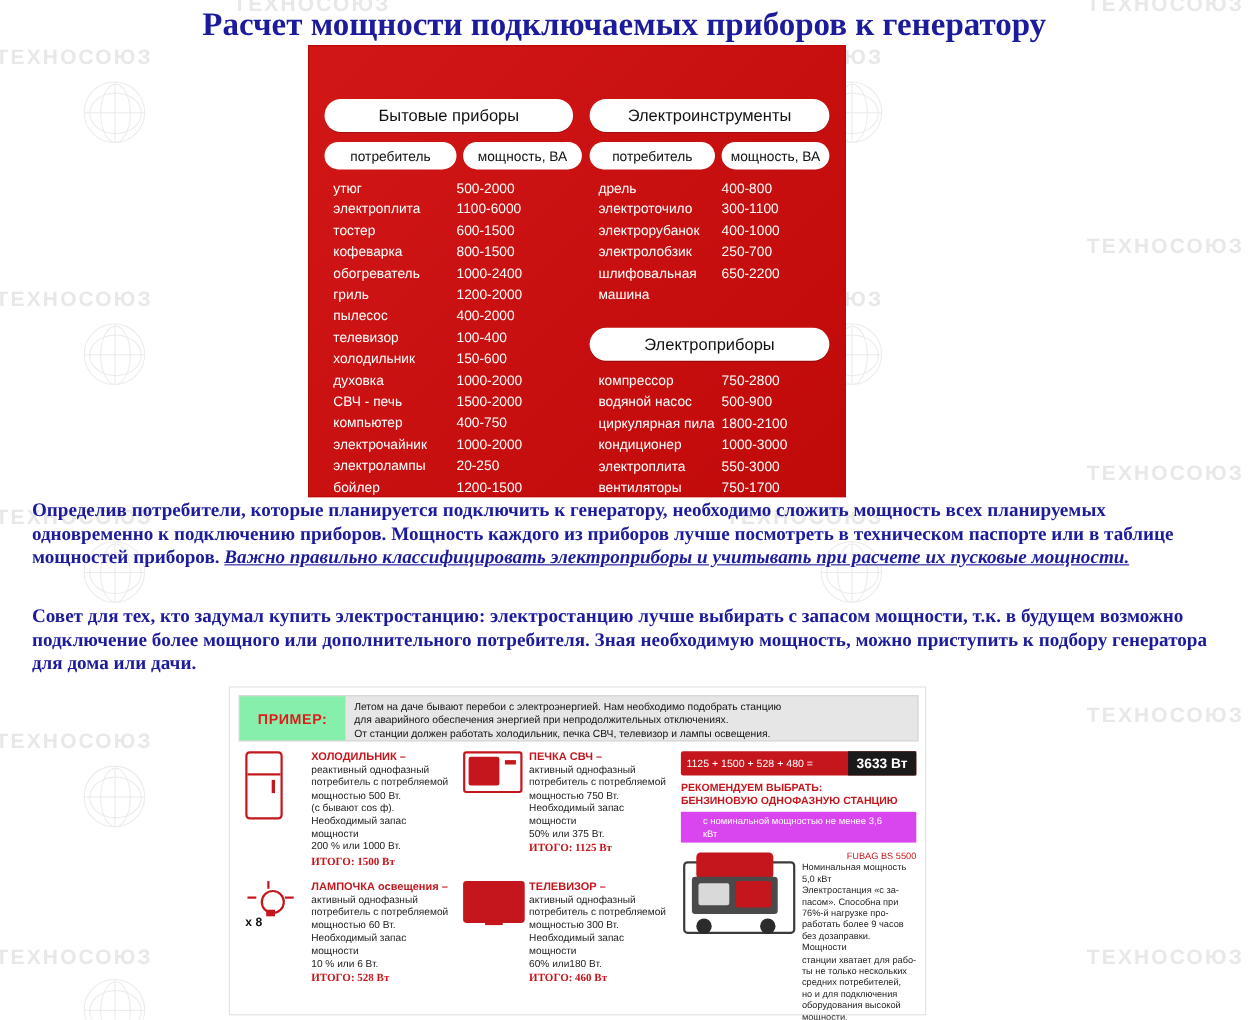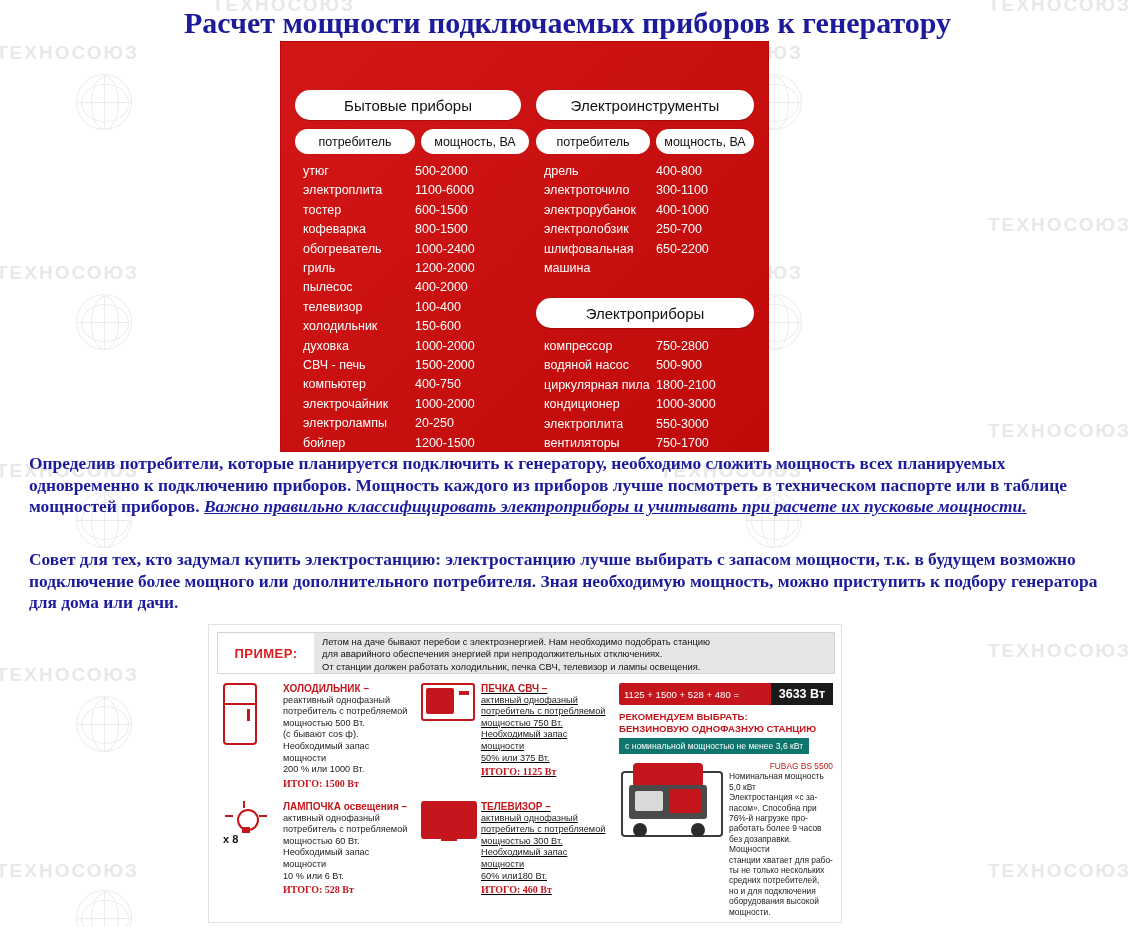--- a/index.html
+++ b/index.html
@@ -86,30 +86,30 @@
   .p2{top:549px;}
   .emph{font-style:italic;text-decoration:underline;}
 
   
   .ex{
     position:absolute;left:208px;top:624px;width:632px;height:297px;
     background:#ffffff;border:1px solid #e2e2e2;
   }
   .ex-head{position:absolute;left:8px;top:7px;width:616px;height:40px;
            background:#e6e6e6;border:1px solid #d4d4d4;}
-  .ex-badge{position:absolute;left:0px;top:0px;width:96px;height:40px;background:#ffffff;
+  .ex-badge{position:absolute;left:0px;top:0px;width:96px;height:40px;background:#86efac;
             display:flex;align-items:center;justify-content:center;}
   .ex-badge span{font-family:"Liberation Sans",sans-serif;font-weight:bold;font-size:13px;
                  color:#e01b1b;letter-spacing:.5px;}
   .ex-head-text{position:absolute;left:104px;top:3px;width:505px;
             font-family:"Liberation Sans",sans-serif;font-size:9.4px;color:#111;
             line-height:12.4px;}
 
   .col-left{position:absolute;left:14px;top:58px;width:190px;}
-  .col-mid{position:absolute;left:212px;top:58px;width:190px;text-decoration:underline;}
+  .col-mid{position:absolute;left:212px;top:58px;width:190px;}
   .col-right{position:absolute;left:410px;top:58px;width:214px;}
 
   .dev{position:relative;margin-bottom:2px;}
   .dev-txt{font-family:"Liberation Sans",sans-serif;font-size:9.2px;color:#222;
            line-height:11.6px;}
   .dev-title{color:#c4161c;font-weight:bold;font-size:10px;}
   .dev-total{color:#c4161c;font-weight:bold;font-size:10px;margin-top:2px;}
   .dev-ico{position:absolute;left:0;top:0;}
   .dev-body{margin-left:60px;}
 
@@ -131,22 +131,22 @@
 
   
   .sum-bar{position:relative;height:22px;background:#c4161c;border-radius:2px;
            display:flex;align-items:center;}
   .sum-left{font-family:"Liberation Sans",sans-serif;font-size:9.6px;color:#fff;padding-left:5px;}
   .sum-right{position:absolute;right:0;top:0;height:22px;background:#1a1a1a;color:#fff;
              display:flex;align-items:center;padding:0 8px;
              font-family:"Liberation Sans",sans-serif;font-weight:bold;font-size:12.5px;}
   .rec{margin-top:6px;font-family:"Liberation Sans",sans-serif;font-weight:bold;
        font-size:9.6px;color:#c4161c;line-height:12px;}
-  .rec-sub{background:#0f766e;color:#fff;font-weight:normal;font-size:8.6px;
-           padding:2px 6px;display:inline-block;margin-top:3px;}
+  .rec-sub{background:#d946ef;color:#fff;font-weight:normal;font-size:8.6px;
+           padding:2px 20px;display:inline-block;margin-top:3px;}
   .gen-wrap{position:relative;margin-top:7px;}
   .gen-img{position:absolute;left:0;top:0;width:104px;height:86px;}
   .gen-txt{margin-left:110px;font-family:"Liberation Sans",sans-serif;font-size:8.4px;
            color:#222;line-height:10.4px;}
   .gen-model{font-weight:normal;color:#c4161c;font-size:8.4px;text-align:right;}
 
   
   .g-frame{position:absolute;left:2px;top:10px;width:98px;height:62px;border:2px solid #3b3b3b;border-radius:4px;}
   .g-tank{position:absolute;left:14px;top:2px;width:70px;height:24px;background:#c4161c;border-radius:4px;}
   .g-body{position:absolute;left:10px;top:24px;width:78px;height:34px;background:#4a4a4a;border-radius:3px;}

